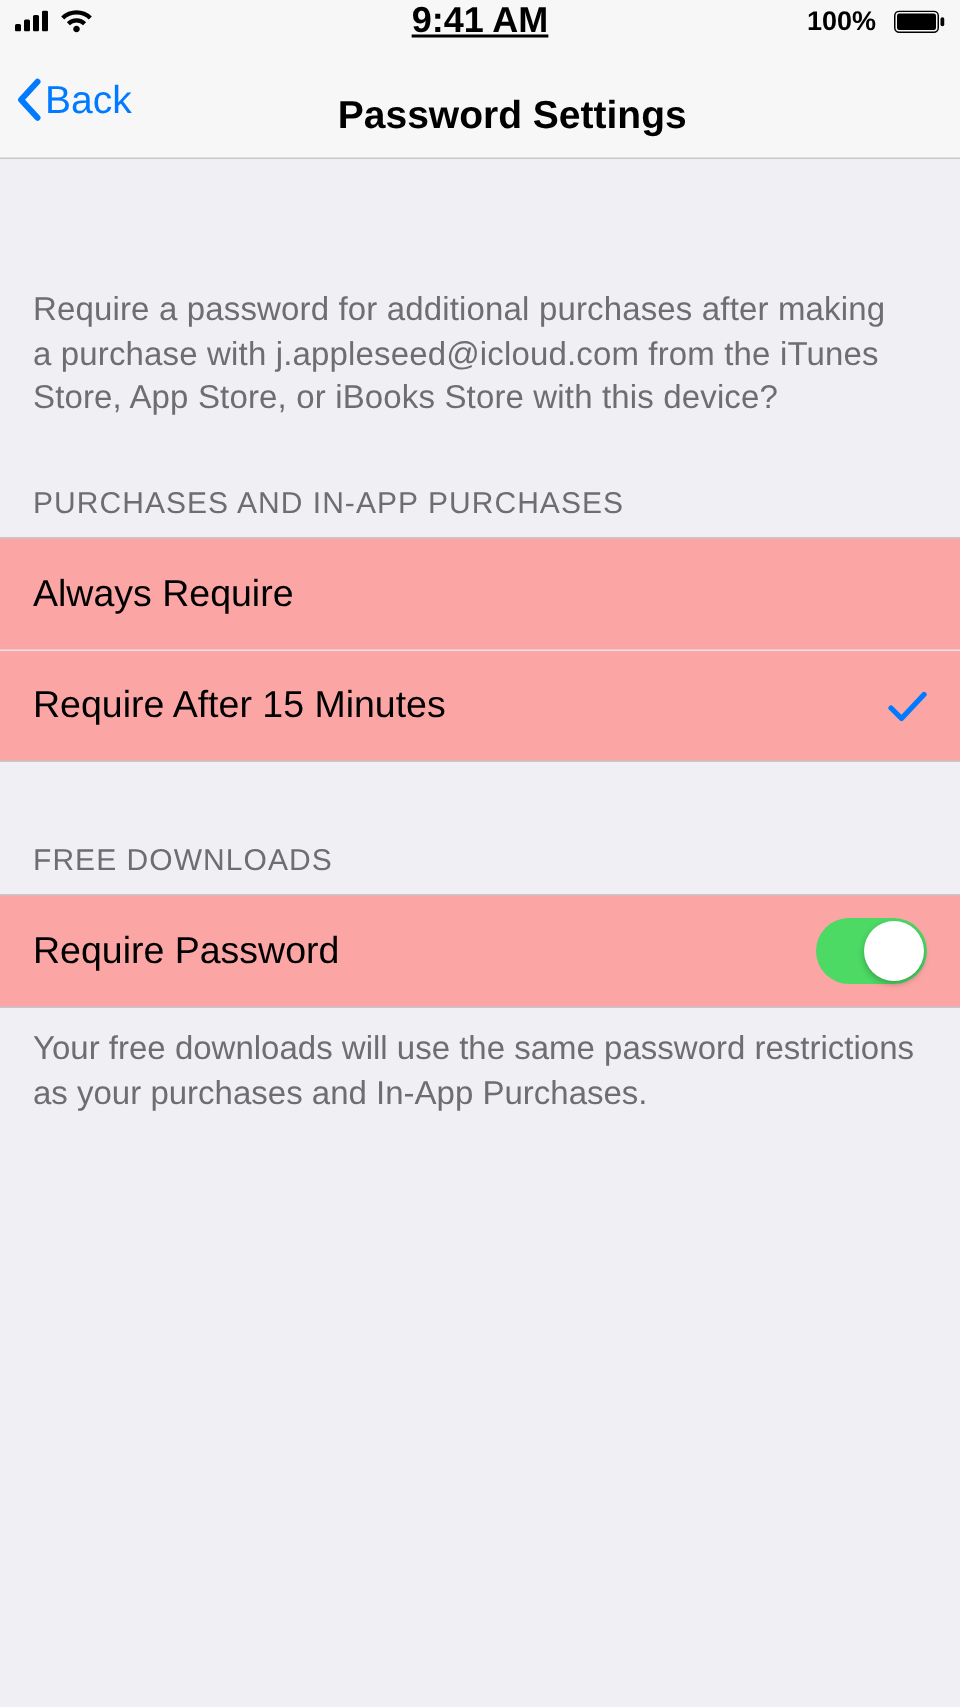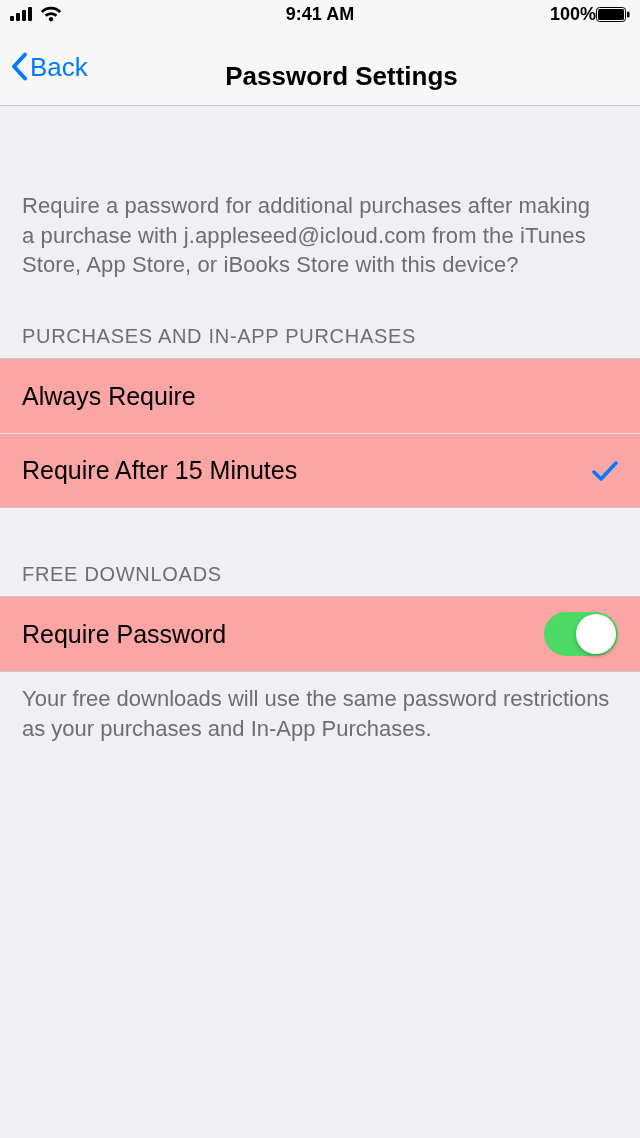--- a/index.html
+++ b/index.html
@@ -15,23 +15,23 @@
       height: 28px;
       background: #f7f7f8;
       display: flex;
       align-items: center;
       justify-content: space-between;
       padding: 0 10px;
       font-size: 18px;
       font-weight: 600;
     }
     .status-left { display: flex; align-items: center; gap: 6px; }
-    .status-right { display: flex; align-items: center; gap: 0; margin-left: 28px; }
+    .status-right { display: flex; align-items: center; gap: 12px; margin-left: 28px; }
     .signal-icon, .wifi-icon, .battery-icon { display: inline-flex; align-items: center; }
-    .status-time { position: absolute; left: 50%; transform: translateX(-50%); font-size: 18px; font-weight: 600; }
+    .status-time { position: absolute; left: 50%; transform: translateX(-50%); font-size: 24px; font-weight: 600; text-decoration: underline; }
 
     .nav-bar {
       height: 78px;
       background: #f7f7f8;
       border-bottom: 1px solid #c7c7cb;
       position: relative;
       display: flex;
       align-items: center;
       justify-content: center;
       padding-left: 43px;

